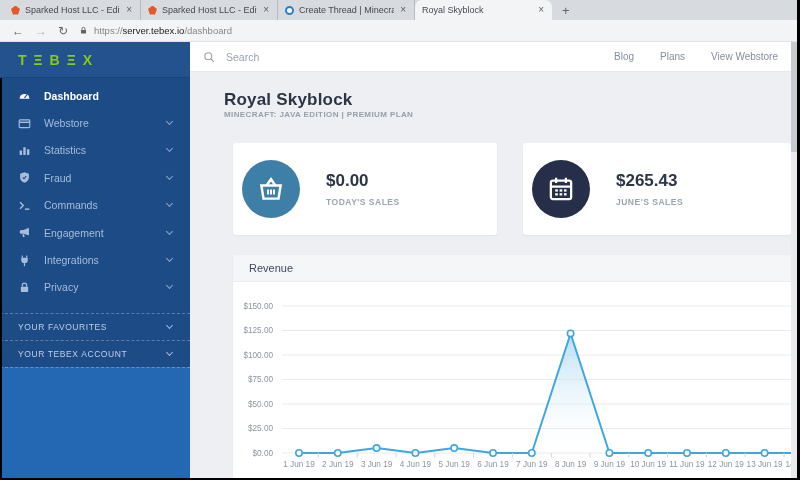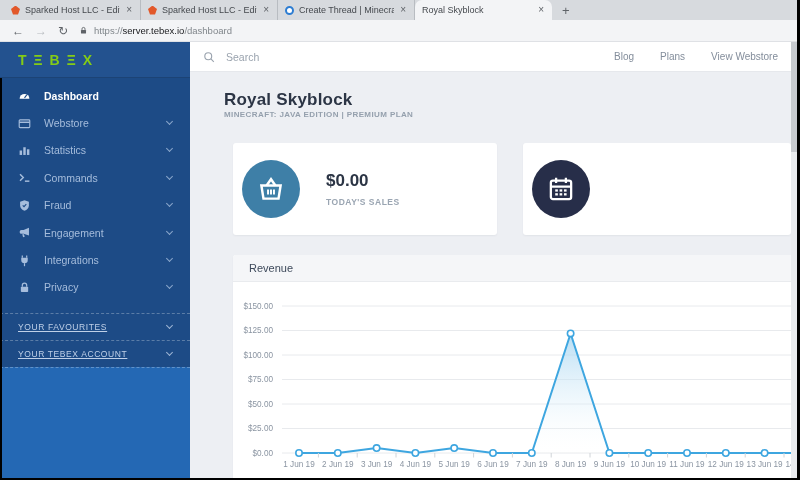--- a/index.html
+++ b/index.html
@@ -30,21 +30,21 @@
   
   .sidebar { width:190px; flex:none; background:#1d4b86; color:#a6bddc; display:flex; flex-direction:column; }
   .logo { height:36px; flex:none; background:#23528f; border-bottom:1px solid rgba(0,0,0,.18); display:flex; align-items:center; padding-left:18px; color:#84cc16; font-size:14px; letter-spacing:7px; font-weight:bold; }
   .nav { padding-top:4px; }
   .nav-item { height:27.4px; display:flex; align-items:center; padding:0 18px; font-size:10.5px; cursor:pointer; }
   .nav-item.active { color:#ffffff; font-weight:bold; }
   .nav-icon { width:13px; height:13px; margin-right:13px; flex:none; display:inline-flex; }
   .nav-icon svg { width:13px; height:13px; }
   .chev { width:5px; height:5px; border-right:1.4px solid currentColor; border-bottom:1.4px solid currentColor; transform:rotate(45deg); margin-left:auto; margin-top:-3px; opacity:.8; }
   .side-spacer { height:12px; }
-  .side-section { height:27px; border-top:1px dashed rgba(255,255,255,.28); display:flex; align-items:center; padding:0 18px; font-size:8.5px; letter-spacing:.6px; color:#bfd0e8;text-decoration:underline; }
+  .side-section { height:27px; border-top:1px dashed rgba(255,255,255,.28); display:flex; align-items:center; padding:0 18px; font-size:8.5px; letter-spacing:.6px; color:#bfd0e8; }
   .side-bottom { flex:1; background:#2468b4; border-top:1px dashed rgba(255,255,255,.28); }
 
   
   .main { flex:1; min-width:0; display:flex; flex-direction:column; }
   .topbar { height:30px; flex:none; background:#fff; border-bottom:1px solid #e6e8ec; display:flex; align-items:center; padding:0 22px 0 13px; }
   .search-wrap { display:flex; align-items:center; gap:11px; }
   .search-wrap svg { width:12px; height:12px; }
   .search-input { border:none; outline:none; background:transparent; font-size:10.5px; color:#3c4858; width:240px; font-family:inherit; }
   .search-input::placeholder { color:#9aa3ae; }
   .top-links { margin-left:auto; display:flex; gap:26px; }
@@ -148,35 +148,35 @@
                 <rect x="6.5" y="4" width="3" height="9.5"></rect>
                 <rect x="11" y="6.5" width="3" height="7"></rect>
               </svg>
             </span>
             <span>Statistics</span>
             <span class="chev"></span>
           </div>
           <div class="nav-item">
             <span class="nav-icon">
               <svg viewBox="0 0 16 16">
+                <path d="M8 1.6l5.4 1.9v4.5c0 3.4-2.3 5.3-5.4 6.4-3.1-1.1-5.4-3-5.4-6.4V3.5z" fill="currentColor"></path>
+                <path d="M5.8 7.8l1.6 1.6 2.8-3" fill="none" stroke="#1d4b86" stroke-width="1.3"></path>
+              </svg>
+            </span>
+            <span>Fraud</span>
+            <span class="chev"></span>
+          </div>
+          <div class="nav-item">
+            <span class="nav-icon">
+              <svg viewBox="0 0 16 16">
                 <path d="M2.5 4l4 4-4 4" fill="none" stroke="currentColor" stroke-width="1.8"></path>
                 <path d="M8.5 12.5h5.5" stroke="currentColor" stroke-width="1.8"></path>
               </svg>
             </span>
             <span>Commands</span>
-            <span class="chev"></span>
-          </div>
-          <div class="nav-item">
-            <span class="nav-icon">
-              <svg viewBox="0 0 16 16">
-                <path d="M8 1.6l5.4 1.9v4.5c0 3.4-2.3 5.3-5.4 6.4-3.1-1.1-5.4-3-5.4-6.4V3.5z" fill="currentColor"></path>
-                <path d="M5.8 7.8l1.6 1.6 2.8-3" fill="none" stroke="#1d4b86" stroke-width="1.3"></path>
-              </svg>
-            </span>
-            <span>Fraud</span>
             <span class="chev"></span>
           </div>
           <div class="nav-item">
             <span class="nav-icon">
               <svg viewBox="0 0 16 16" fill="currentColor">
                 <path d="M13.5 2.3v9.4L6.9 9.6H4.3a2.3 2.3 0 0 1 0-4.6h2.6z"></path>
                 <path d="M5.2 10.2l1.1 3.5 2-.6-1-3z"></path>
               </svg>
             </span>
             <span>Engagement</span>
@@ -259,20 +259,24 @@
                   <path d="M5.2 1.6v3M10.8 1.6v3M2.2 6.6h11.6" stroke="currentColor" stroke-width="1.3"></path>
                   <g fill="currentColor">
                     <rect x="4.7" y="8.2" width="1.5" height="1.3"></rect>
                     <rect x="7.2" y="8.2" width="1.5" height="1.3"></rect>
                     <rect x="9.7" y="8.2" width="1.5" height="1.3"></rect>
                     <rect x="4.7" y="10.4" width="1.5" height="1.3"></rect>
                     <rect x="7.2" y="10.4" width="1.5" height="1.3"></rect>
                     <rect x="9.7" y="10.4" width="1.5" height="1.3"></rect>
                   </g>
                 </svg>
+              </div>
+              <div class="card-text">
+                <div class="card-amount">$265.43</div>
+                <div class="card-label">JUNE'S SALES</div>
               </div>
             </div>
           </div>
 
         <div class="panel">
           <div class="panel-head">Revenue</div>
           <div class="chart-wrap" id="chart"><svg width="700" height="200" viewBox="0 0 700 200" font-family="Liberation Sans, DejaVu Sans, sans-serif">
                 <defs>
                   <linearGradient id="areaGrad" x1="0" y1="0" x2="0" y2="1">
                     <stop offset="0%" stop-color="#9fd2f0" stop-opacity="0.75"></stop>

